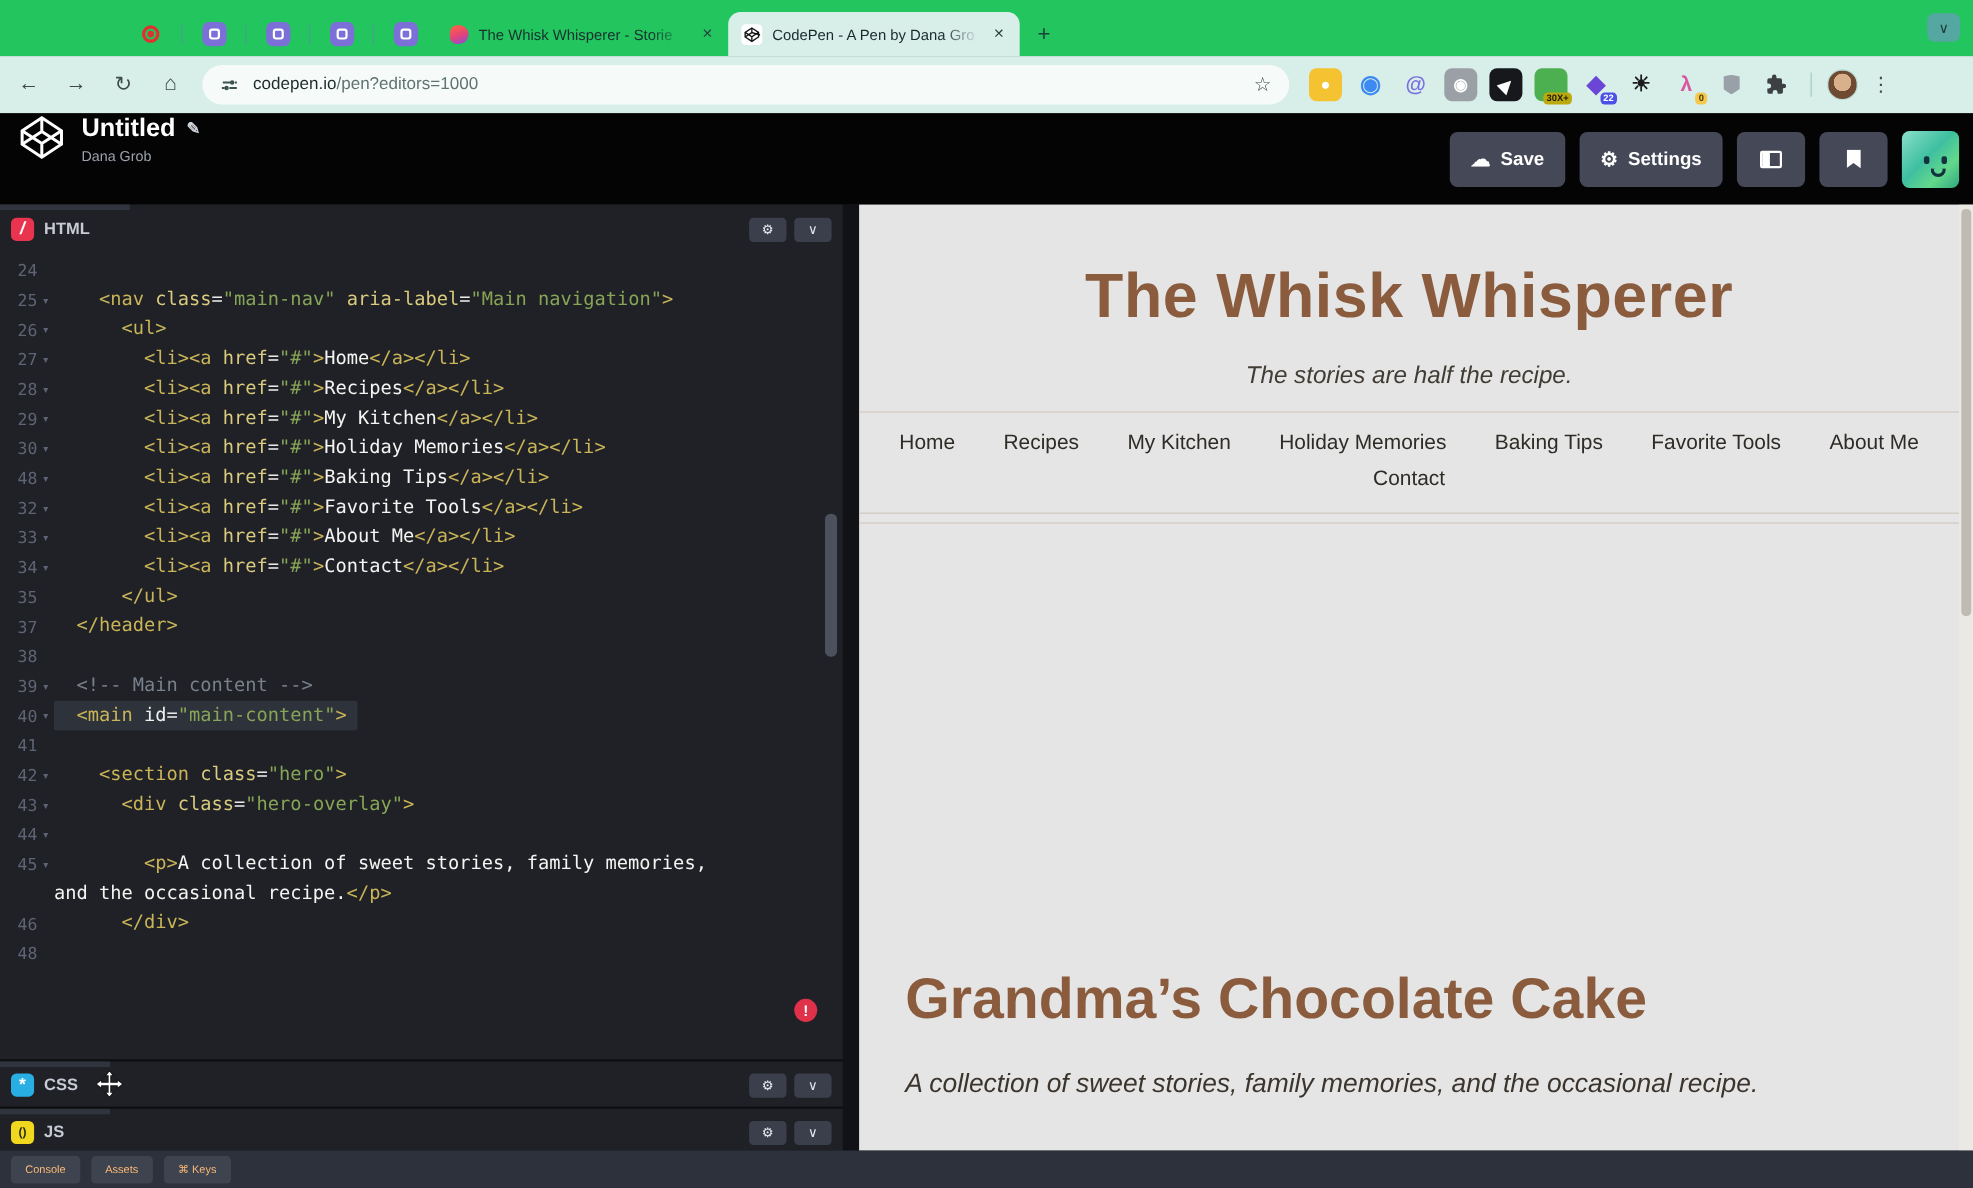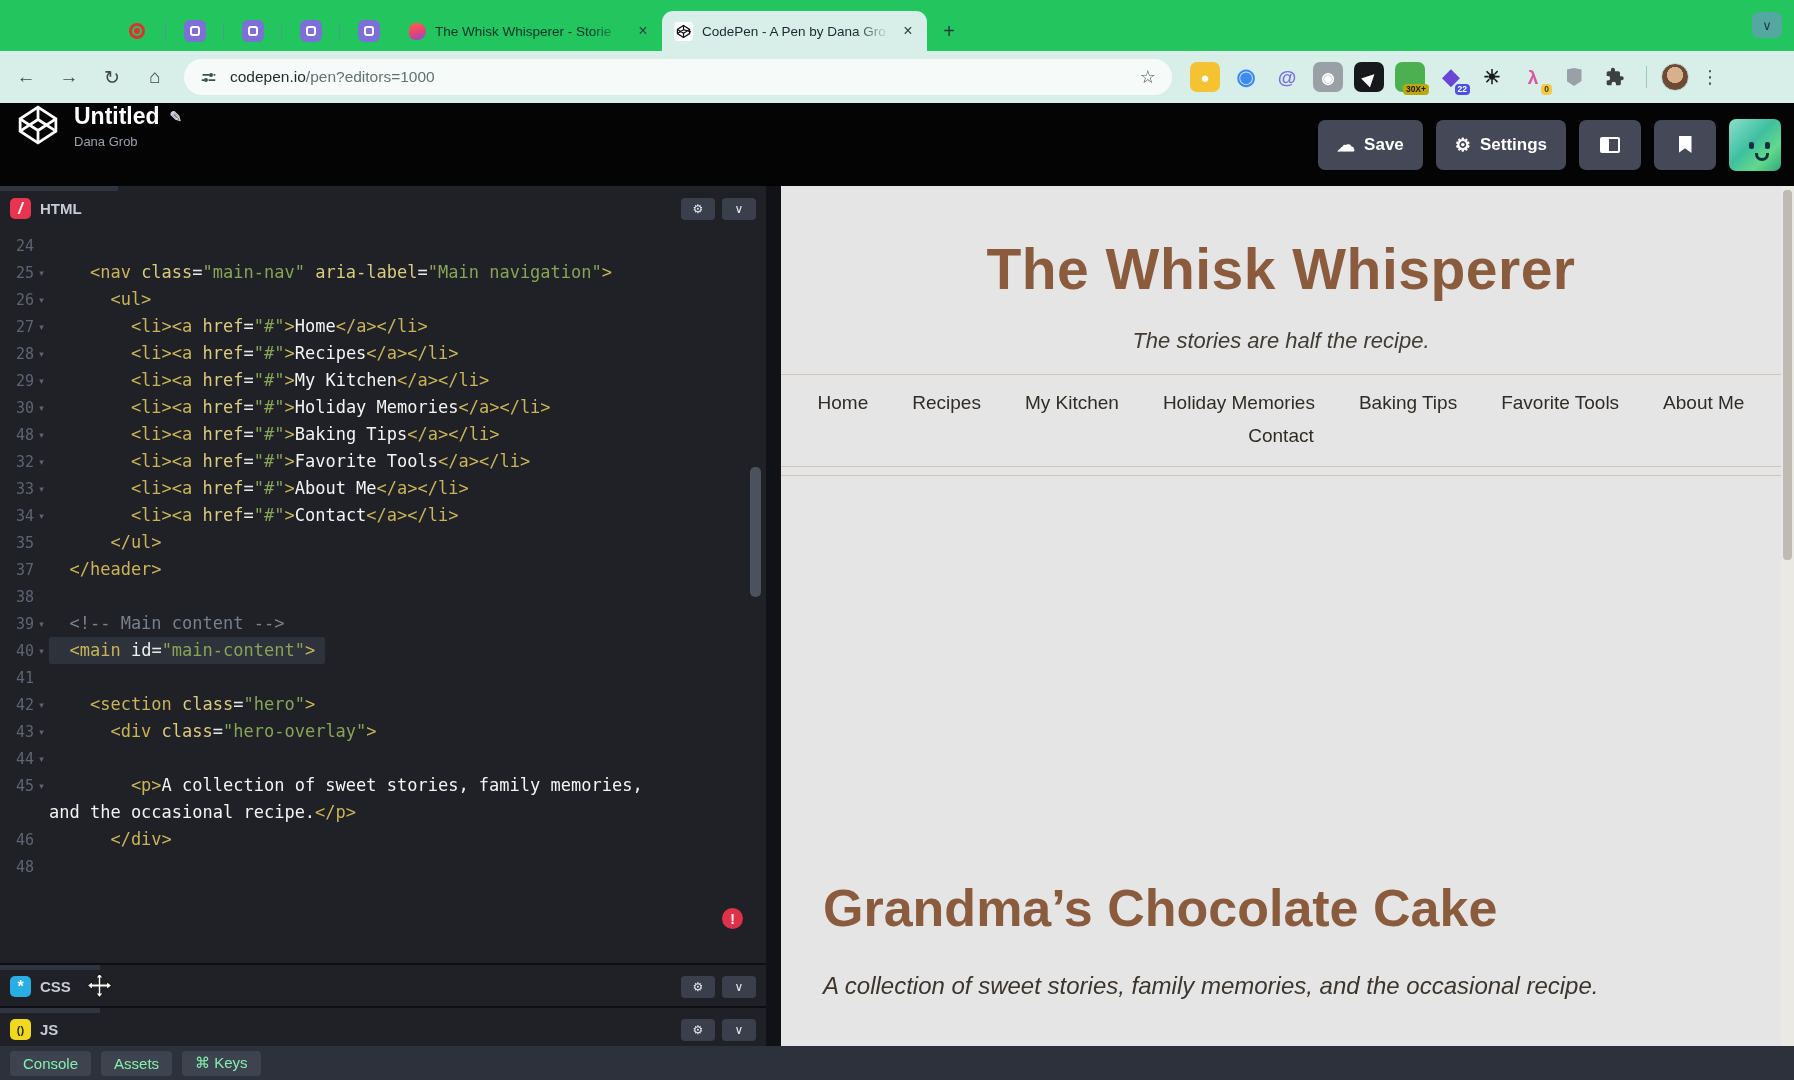--- a/index.html
+++ b/index.html
@@ -127,21 +127,21 @@
   .pv-nav a { font-size:19px; color:#2F2B26; text-decoration:none; white-space:nowrap; }
   .pv-rule2 { border-top:1px solid #CFC5B8; margin-top:8px; }
   .pv-hero-title { margin:404px 0 0 42px; font-size:52px; line-height:56px; font-weight:bold; color:#8A5C3D; }
   .pv-hero-text { margin:36px 0 0 42px; font-size:24px; font-style:italic; color:#3B352D; }
   .pv-scroll { position:absolute; right:0; top:0; bottom:0; width:13px; background:#EBE9E4; }
   .pv-thumb { position:absolute; left:2px; top:4px; width:9px; height:370px; background:#C0BBB2; border-radius:4px; }
 
   
   .bottombar { position:absolute; left:0; top:1046px; width:100%; height:34px; background:#2C313C;
                display:flex; align-items:center; gap:10px; padding-left:10px; }
-  .bb-btn { height:25px; background:#3E4350; border-radius:4px; color:#86efac; font-size:15px;
+  .bb-btn { height:25px; background:#3E4350; border-radius:4px; color:#fdba74; font-size:10px;
             display:flex; align-items:center; padding:0 13px; }
 </style>
 </head>
 <body>
 
 <div class="app">
 
   <div class="tabbar">
     <div class="pinned-row" id="pinned-row">
         <span class="pin-slot">

